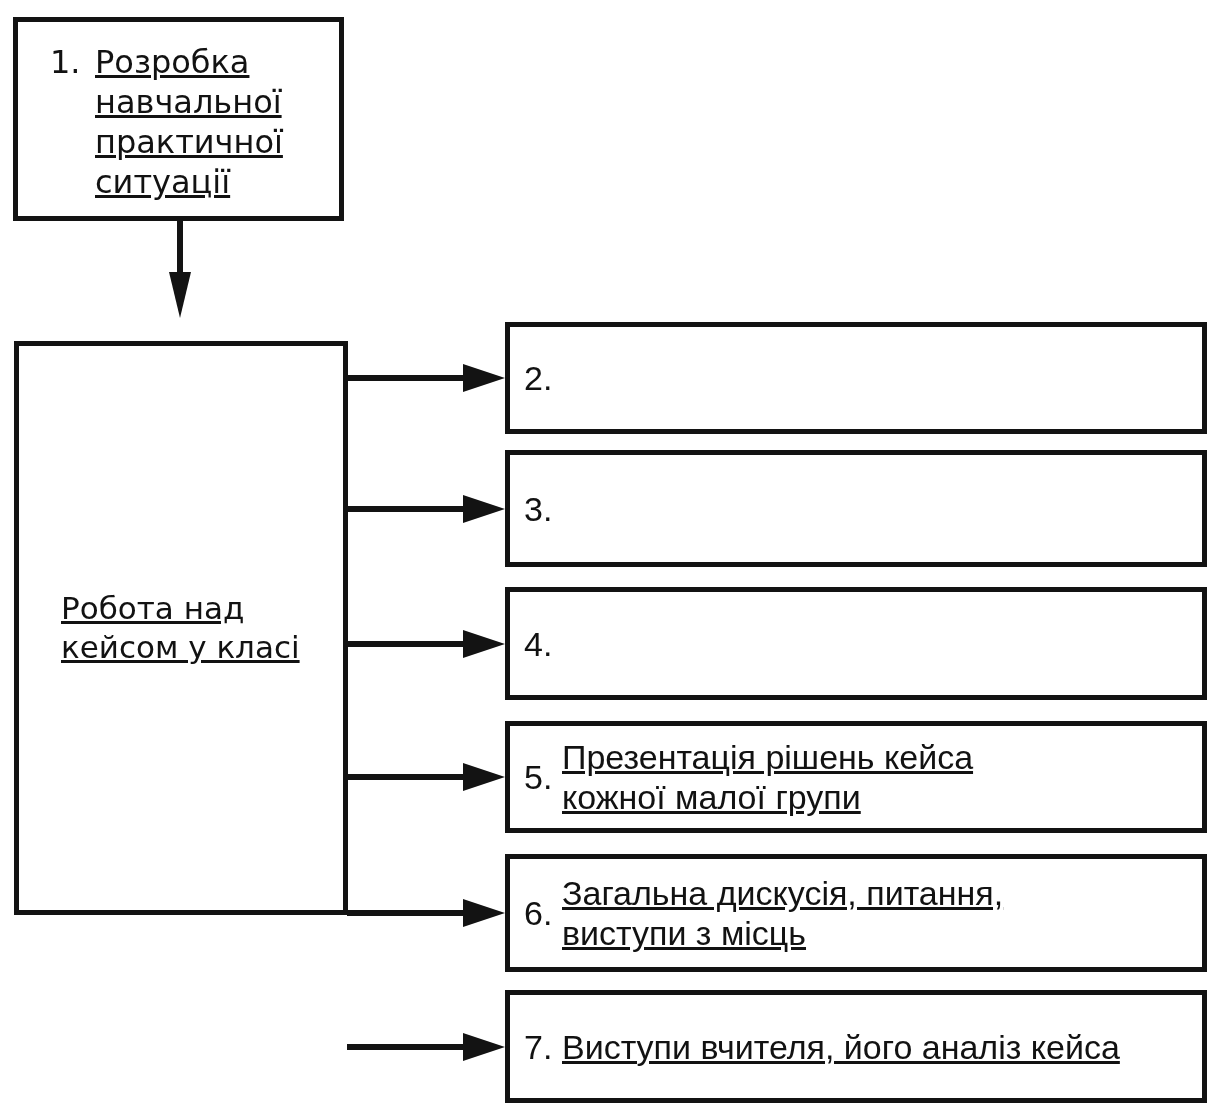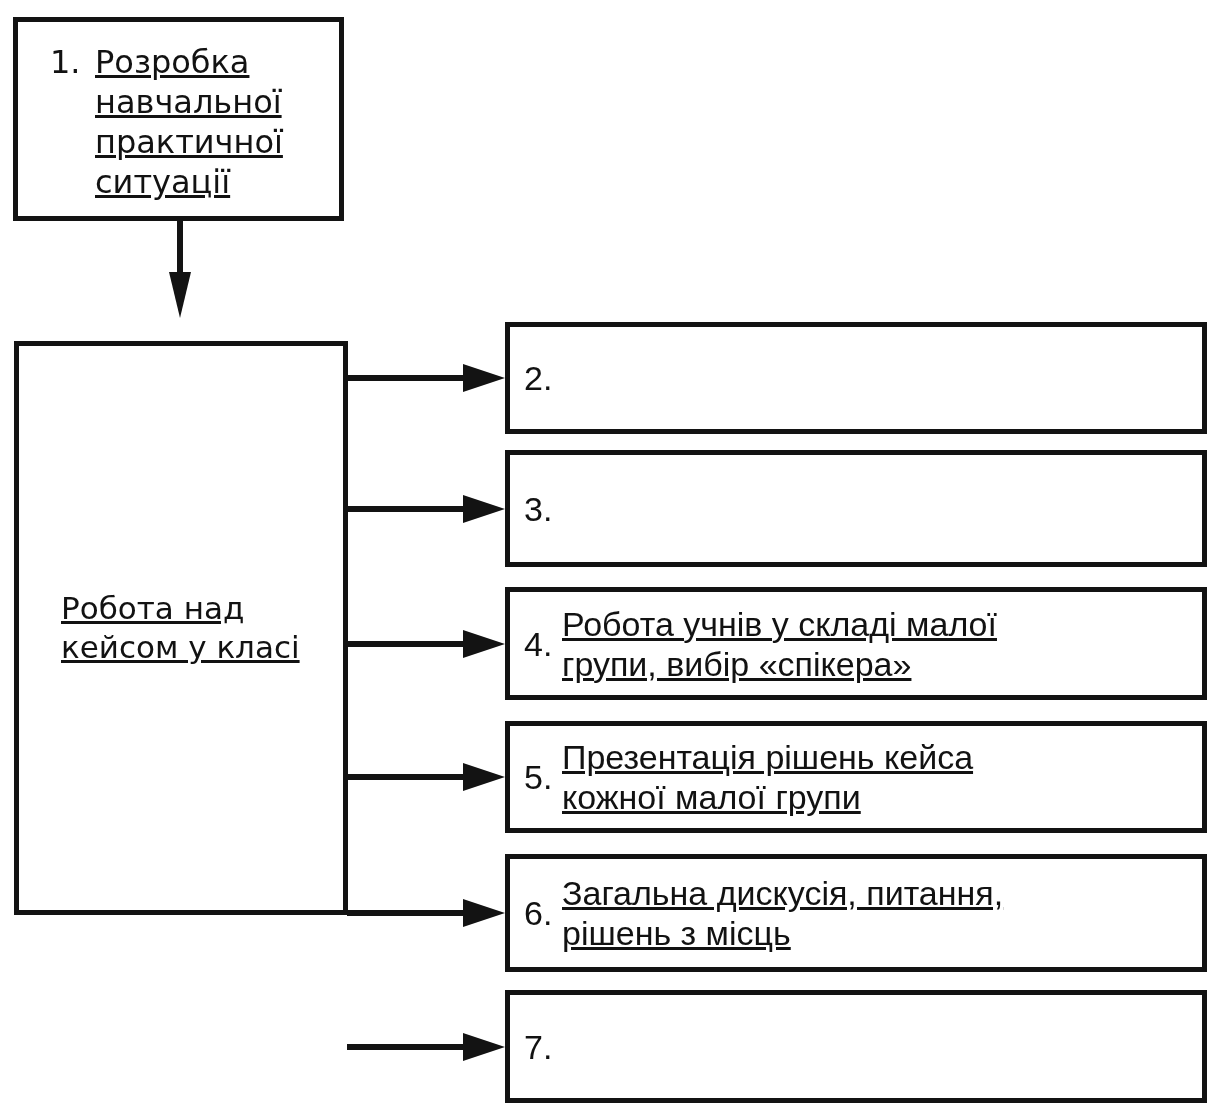--- a/index.html
+++ b/index.html
@@ -160,35 +160,34 @@
   </div>
 
   <div class="box rbox rb2">
     <span class="num">2.</span>
   </div>
   <div class="box rbox rb3">
     <span class="num">3.</span>
   </div>
   <div class="box rbox rb4">
     <span class="num">4.</span>
-    <span class="txt">Робота учнів у складі малої
-групи, вибір «спікера»</span>
   </div>
   <div class="box rbox rb5">
     <span class="num">5.</span>
     <span class="txt">Презентація рішень кейса
 кожної малої групи</span>
   </div>
   <div class="box rbox rb6">
     <span class="num">6.</span>
     <span class="txt">Загальна дискусія, питання,
-рішень з місць</span>
+виступи з місць</span>
   </div>
   <div class="box rbox rb7">
     <span class="num">7.</span>
+    <span class="txt">Виступи вчителя, його аналіз кейса</span>
   </div>
 
   <div class="harrow ha2">
     <div class="shaft"></div>
     <div class="head"></div>
   </div>
   <div class="harrow ha3">
     <div class="shaft"></div>
     <div class="head"></div>
   </div>

